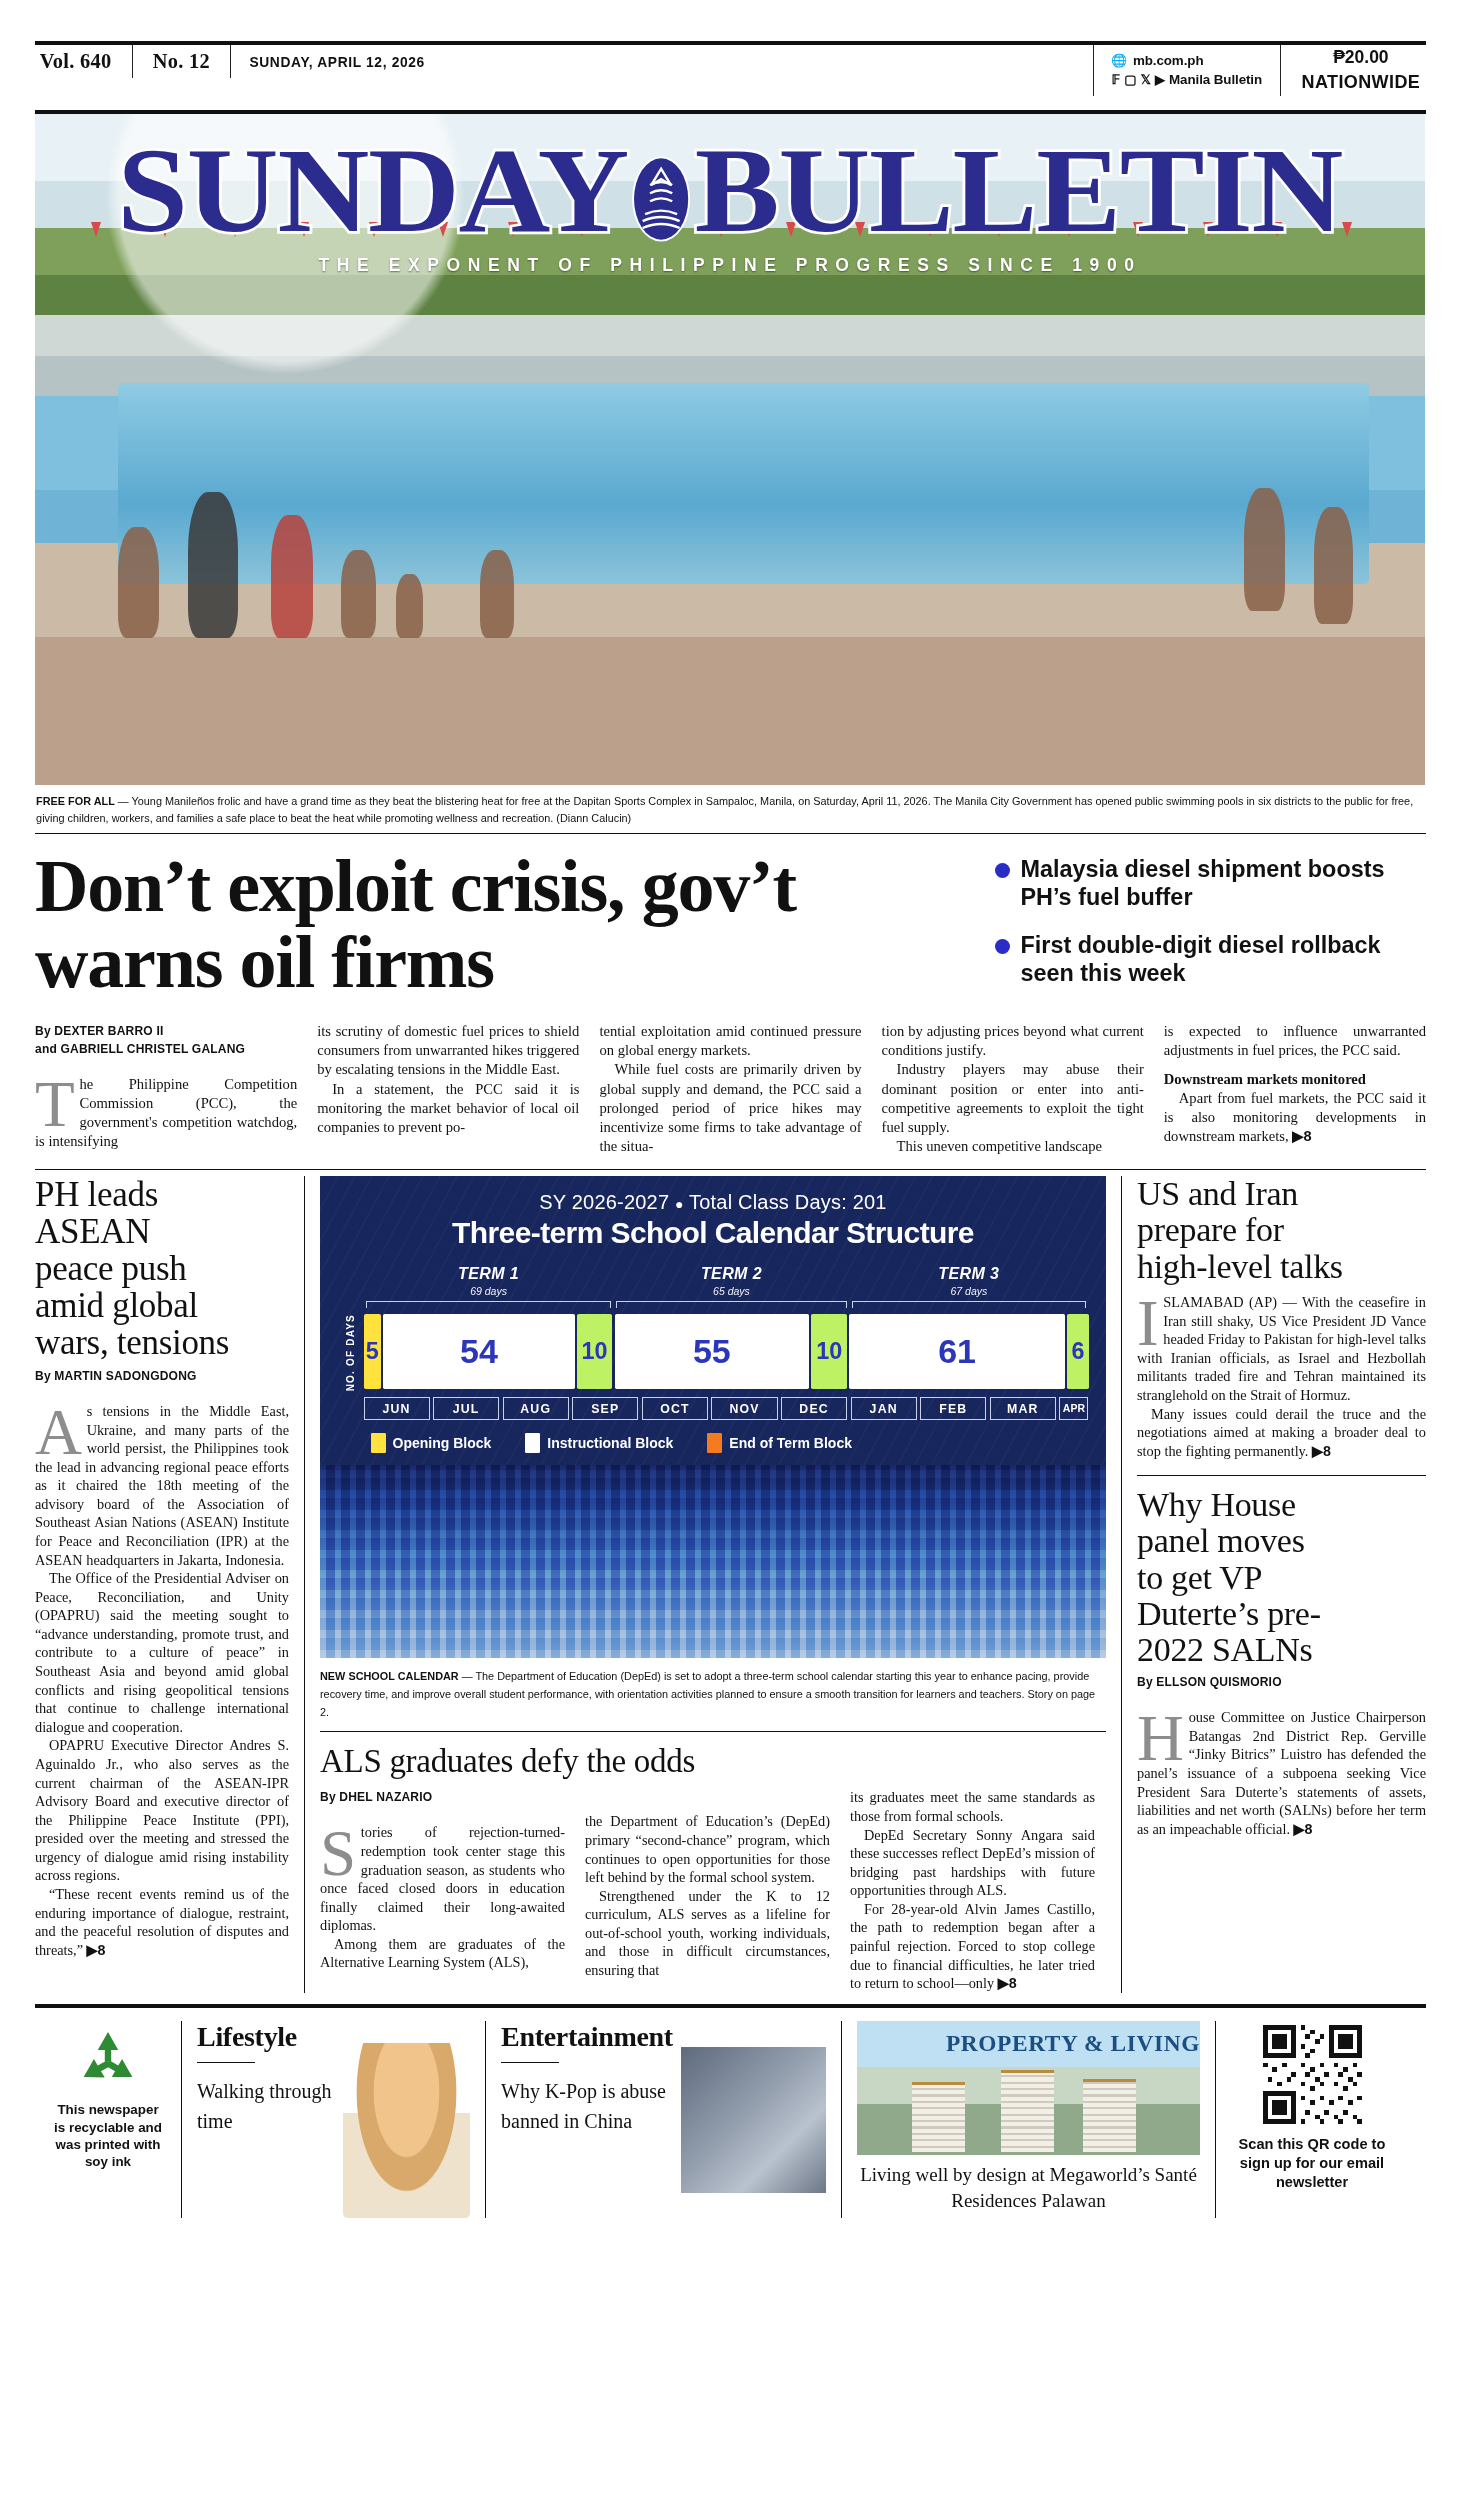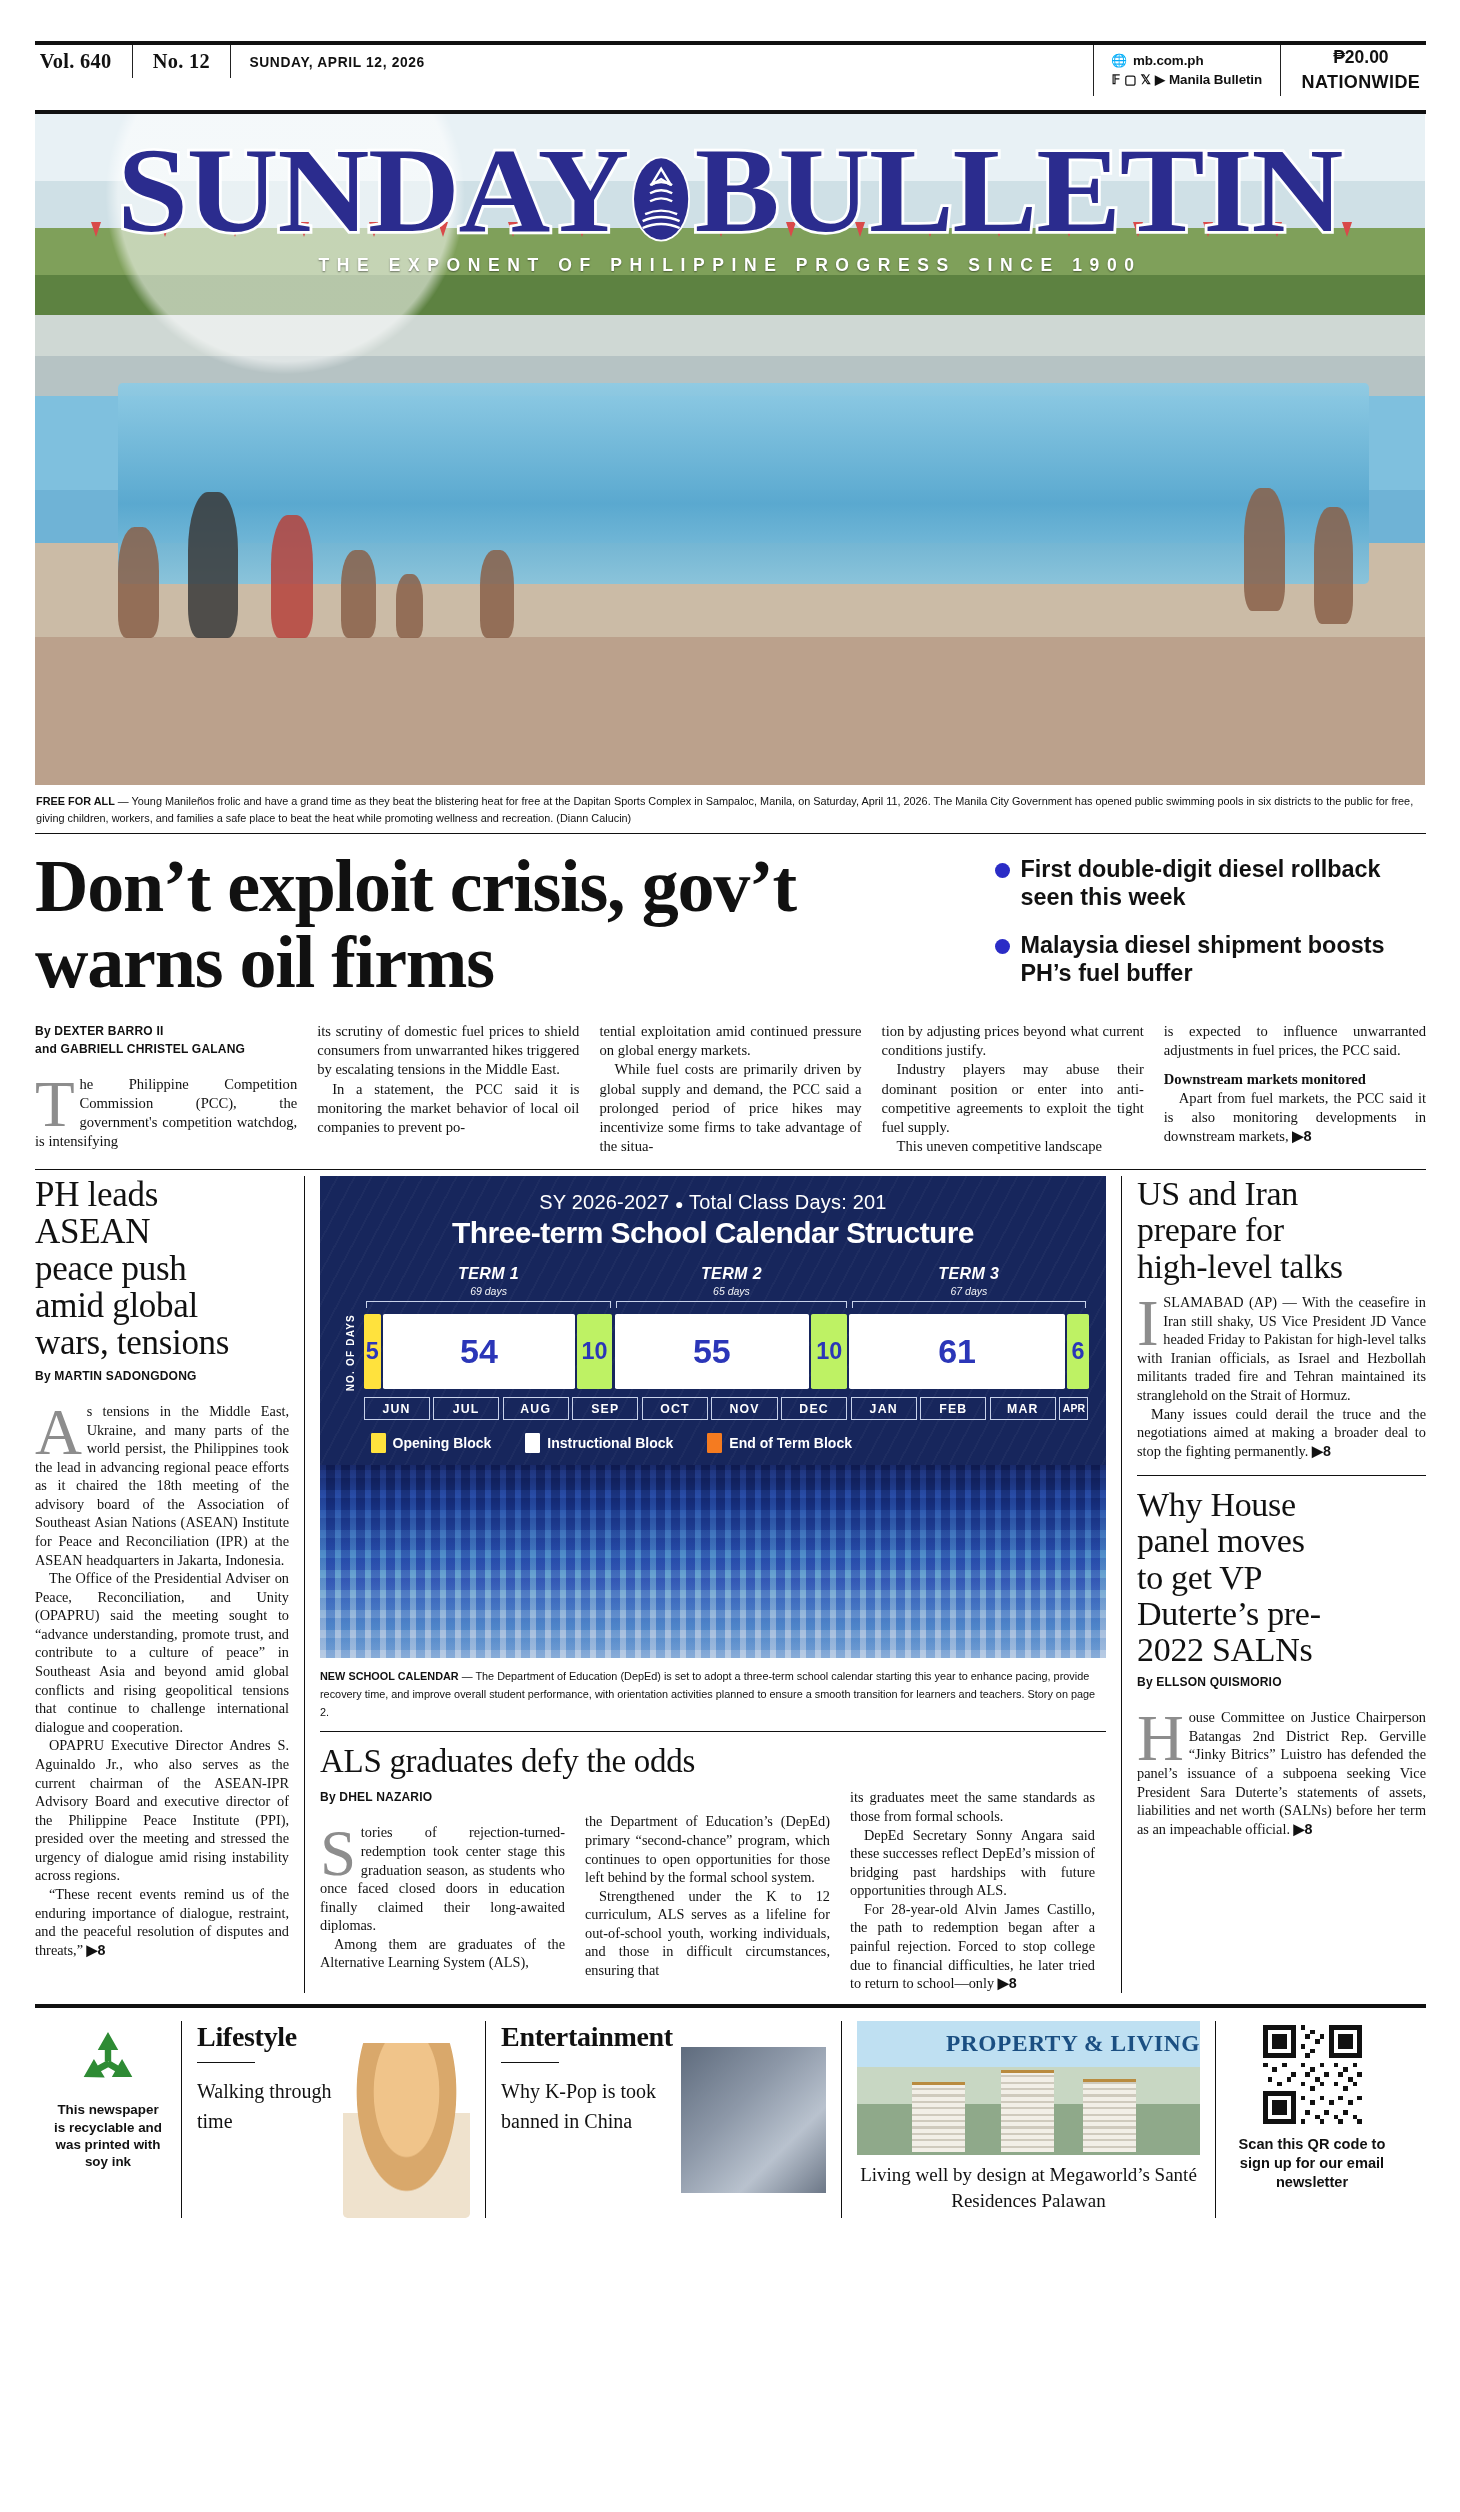--- a/index.html
+++ b/index.html
@@ -396,25 +396,25 @@
 
   <div class="hr-thin"></div>
 
   <div class="lead-wrap">
     <div class="lead-left">
       <div class="big-head">Don’t exploit crisis, gov’t warns oil firms</div>
     </div>
     <div class="lead-right">
       <div class="bullet-row">
         <div class="bdot"></div>
-        <div class="btxt">First double-digit diesel rollback seen this week</div>
+        <div class="btxt">Malaysia diesel shipment boosts PH’s fuel buffer</div>
       </div>
       <div class="bullet-row">
         <div class="bdot"></div>
-        <div class="btxt">Malaysia diesel shipment boosts PH’s fuel buffer</div>
+        <div class="btxt">First double-digit diesel rollback seen this week</div>
       </div>
     </div>
   </div>
 
   <div class="lead-cols">
     <div class="lcol">
       <div class="byline">
         <div>By DEXTER BARRO II</div>
         <div>and GABRIELL CHRISTEL GALANG</div>
       </div>
@@ -634,21 +634,21 @@
         <div class="sect-rule"></div>
         <div class="sect-teaser">Walking through time</div>
       </div>
       <div class="face"></div>
     </div>
 
     <div class="promo-cell en-cell pv-divider">
       <div style="width:175px">
         <div class="sect-name">Entertainment</div>
         <div class="sect-rule"></div>
-        <div class="sect-teaser">Why K-Pop is took banned in China</div>
+        <div class="sect-teaser">Why K-Pop is abuse banned in China</div>
       </div>
       <div class="kpop"></div>
     </div>
 
     <div class="promo-cell pl-cell pv-divider">
       <div class="pl-img">
         <div class="pl-title">PROPERTY &amp; LIVING</div>
         <div class="tower" style="left:16%;height:70px"></div>
         <div class="tower" style="left:42%;height:82px"></div>
         <div class="tower" style="left:66%;height:73px"></div>

